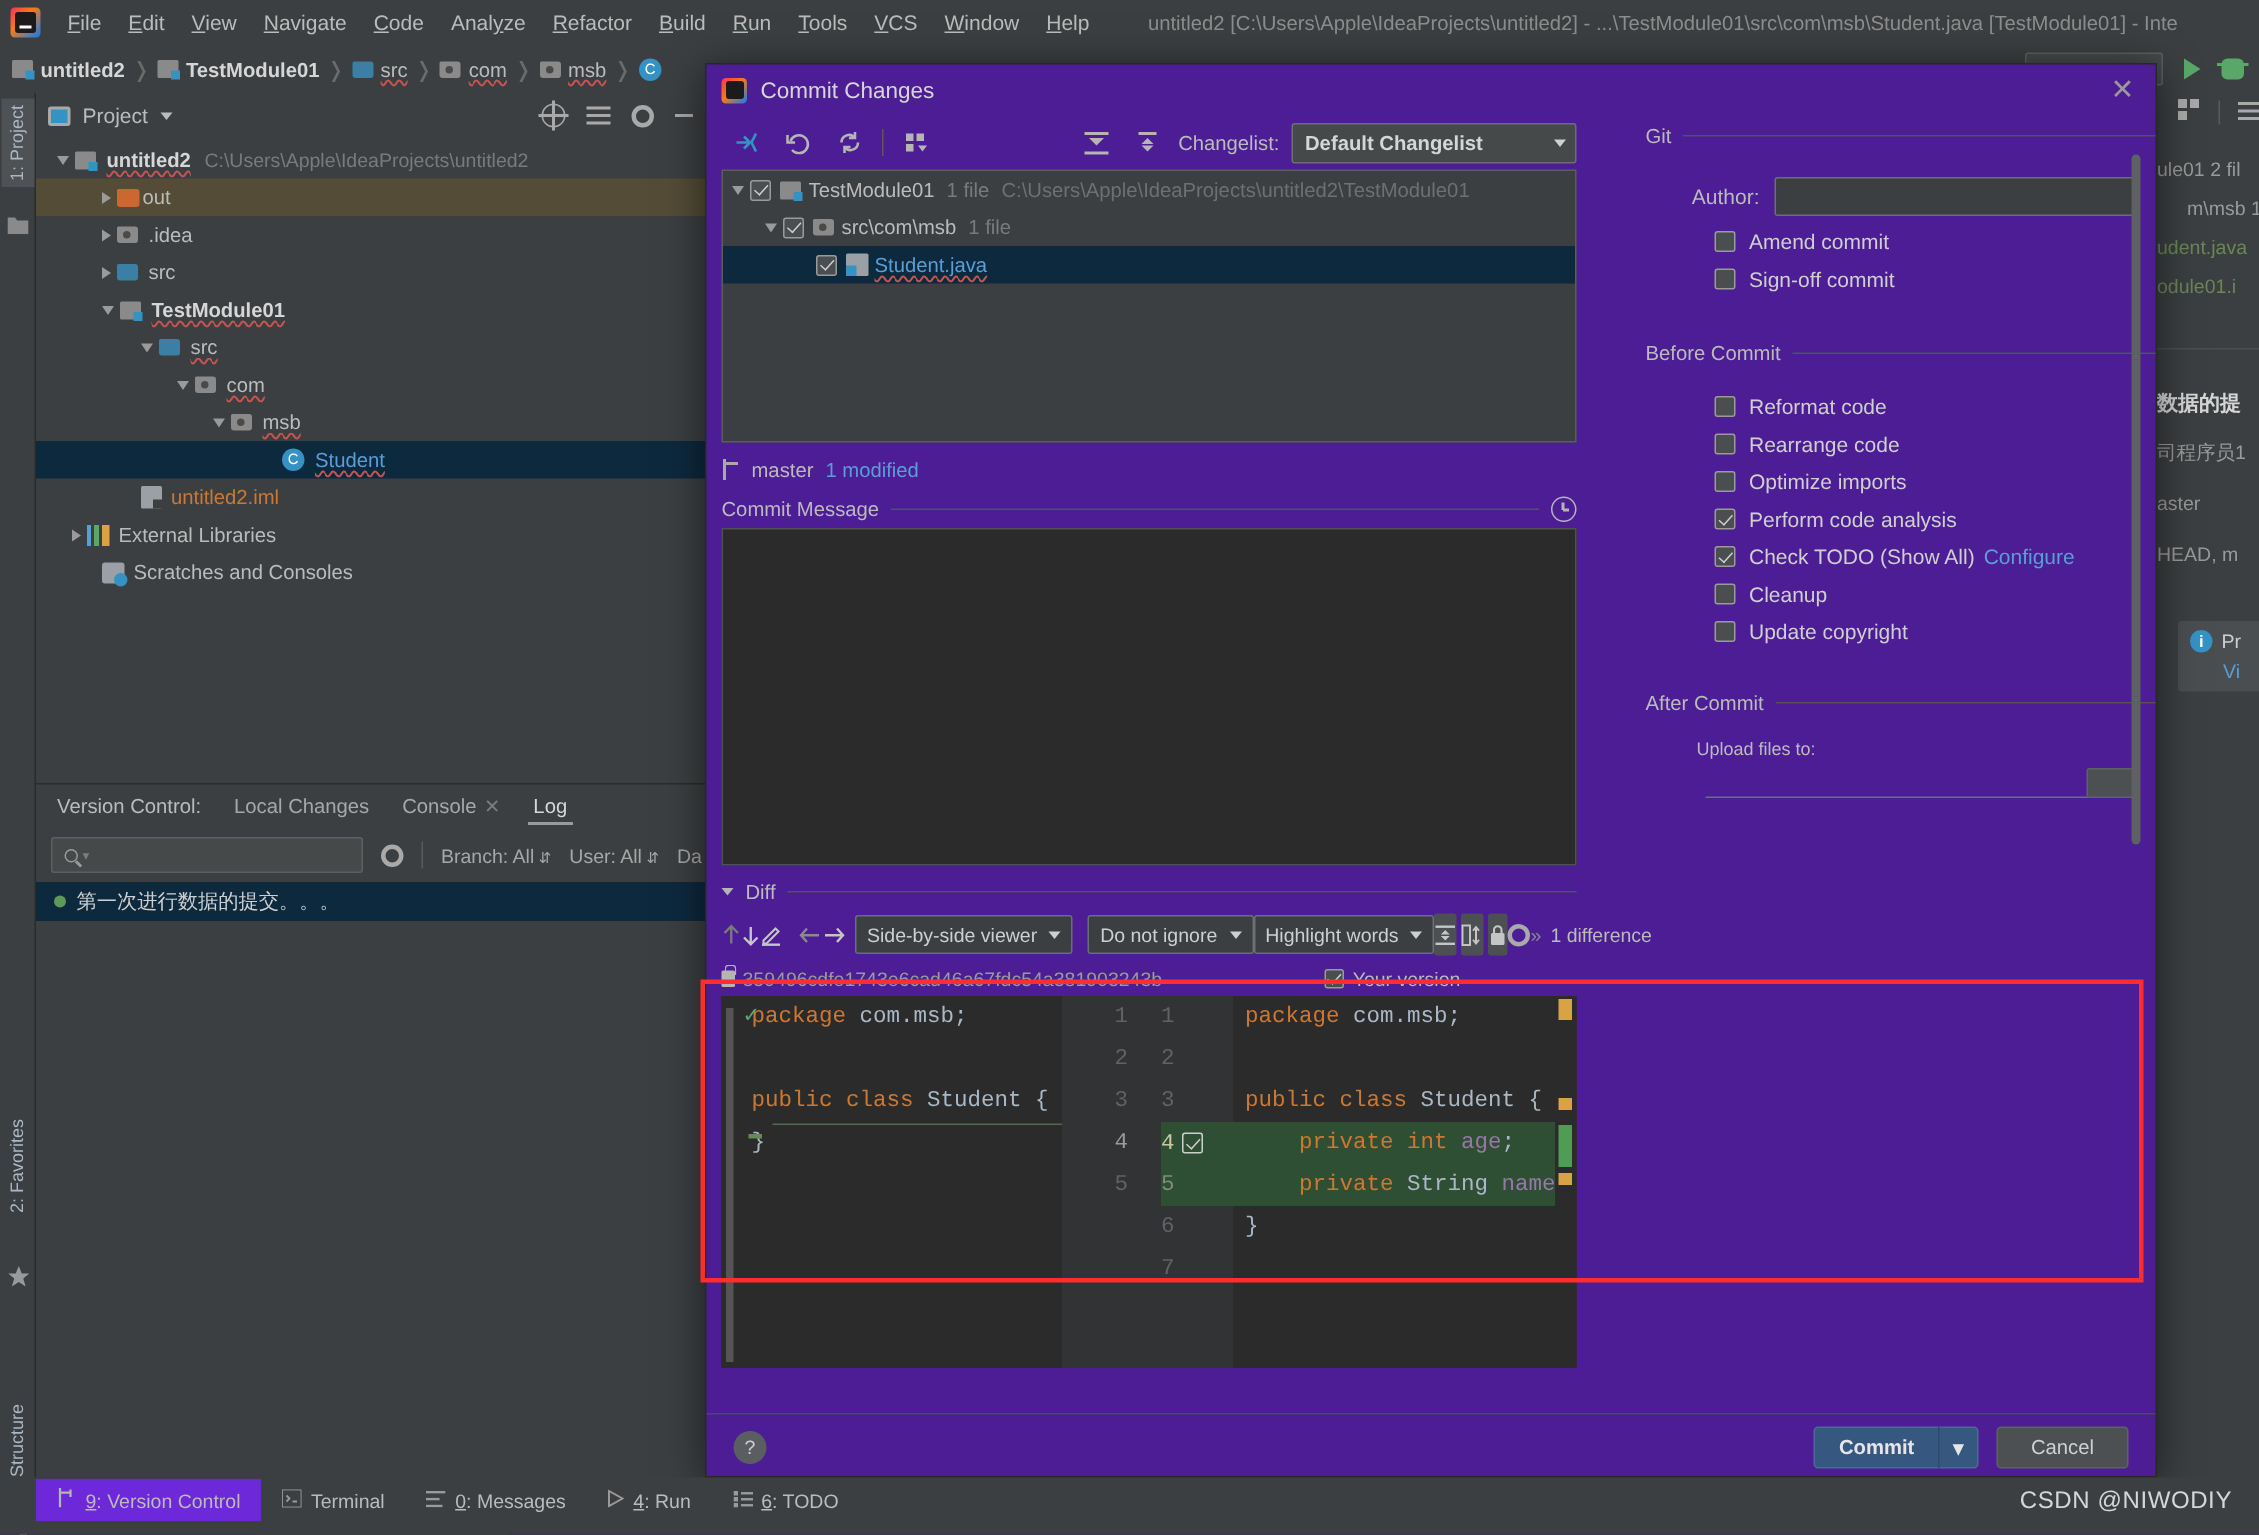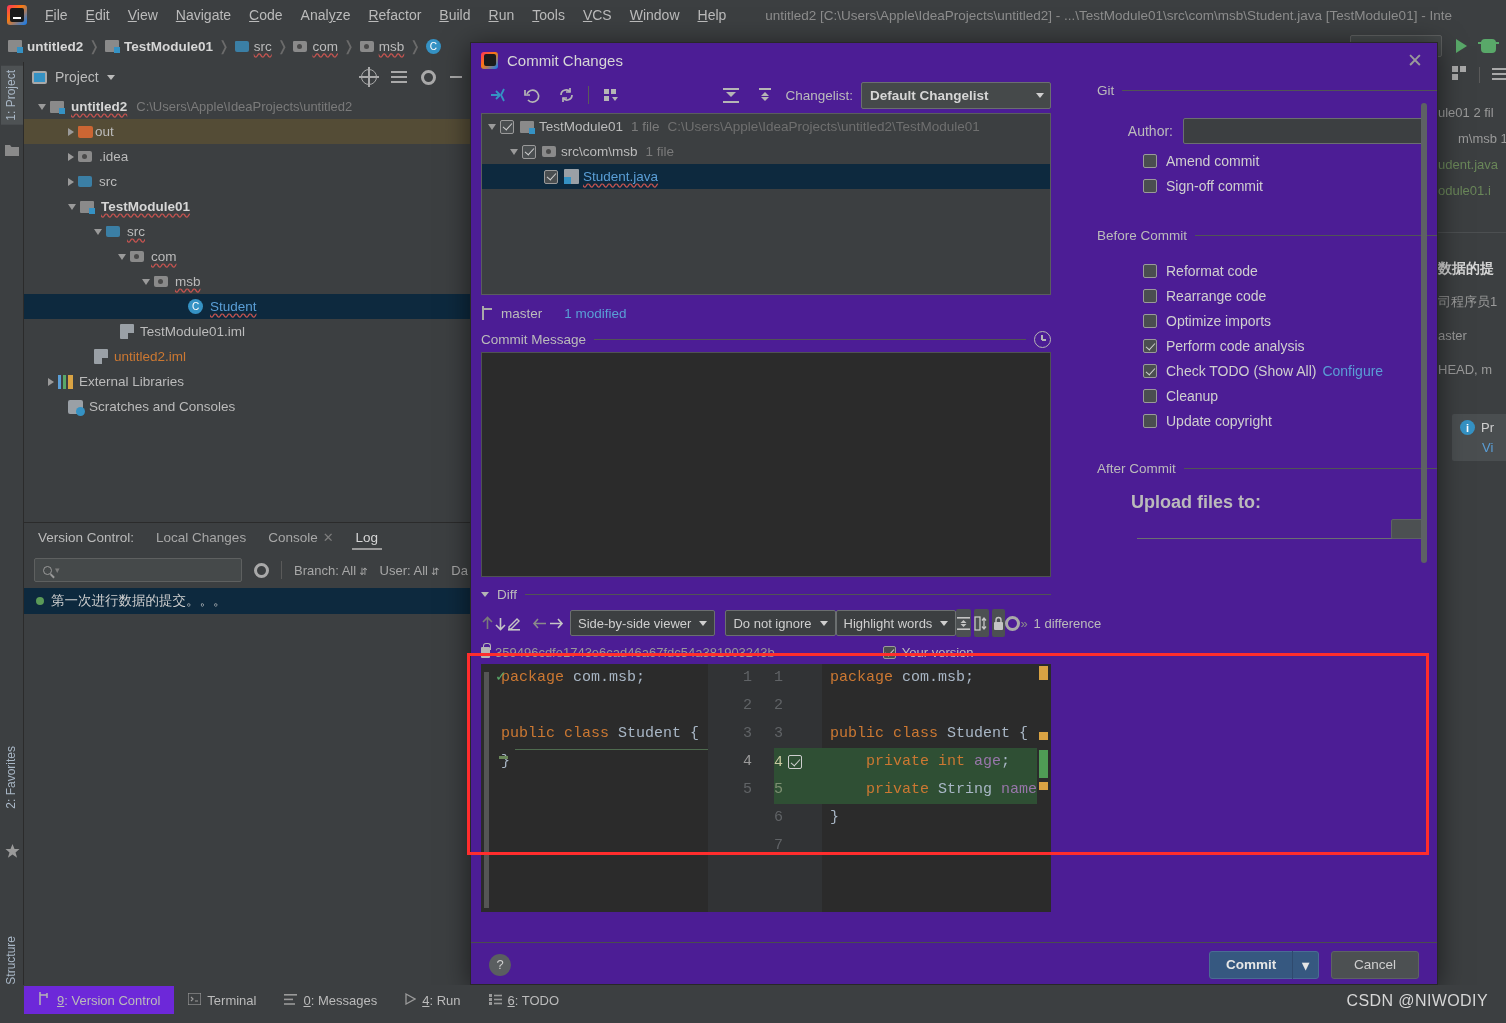--- a/index.html
+++ b/index.html
@@ -204,21 +204,21 @@
   }
   .muted { color:#7a7a7a; margin-left:8px; }
   .pathmuted { color:#6f6f6f; margin-left:8px; }
   .ico-java{width:15px;height:15px;flex:none;background:#9aa0a6;border-radius:1px;position:relative;margin-right:4px;}
   .ico-java::after{content:"";position:absolute;left:0;bottom:0;width:7px;height:7px;background:#3592c4;}
 
   .branch-row { height:30px; display:flex; align-items:center; gap:8px; font-size:13.5px; padding-top:6px;}
   .branch-ico { width:12px;height:14px; position:relative; }
   .branch-ico::before{content:"";position:absolute;left:1px;top:0;width:2px;height:14px;background:#a9a9a9;}
   .branch-ico::after{content:"";position:absolute;left:3px;top:2px;width:8px;height:2px;background:#a9a9a9;}
-  .modlink{color:#5a9ed6; margin-left:14px;}
+  .modlink{color:#5a9ed6; margin-left:0;}
 
   .sec-head { display:flex; align-items:center; gap:8px; margin-top:6px; }
   .sec-head .txt { font-size:13.5px; color:#bbb; white-space:nowrap; }
   .sec-line { flex:1; height:1px; background:#515455; }
   .clock-ico{width:17px;height:17px;border:1.7px solid #b5b5b5;border-radius:50%;position:relative;flex:none;}
   .clock-ico::before{content:"";position:absolute;left:6px;top:3px;width:1.6px;height:5px;background:#b5b5b5;}
   .clock-ico::after{content:"";position:absolute;left:6.6px;top:7px;width:4px;height:1.6px;background:#b5b5b5;}
 
   .msg-area { height:225px; background:#2b2b2b; border:1px solid #4f5253; margin-top:4px; }
 
@@ -275,21 +275,21 @@
   .author-row { display:flex; align-items:center; margin:20px 0 0 0;justify-content:space-between; }
   .author-lbl { width:86px; text-align:right; font-size:14px; color:#bbb; padding-right:10px; }
   .author-inp { flex:1; height:26px; background:#3c3f41; border:1px solid #6b6f70; border-radius:2px; margin-right:12px; }
   .ck-row { display:flex; align-items:center; margin:9px 0 0 46px; font-size:14px; color:#cfcfcf; }
   .ck {
     width:14px;height:14px;border:1px solid #9a9a9a;background:#4a4e50;border-radius:2px;margin-right:9px;flex:none;position:relative;
   }
   .ck.on::after{content:""; position:absolute; left:3.6px; top:0.5px; width:4px; height:8px;
     border:solid #cfcfcf; border-width:0 1.8px 1.8px 0; transform:rotate(42deg);}
   .cfg-link{color:#5a9ed6; margin-left:6px;}
-  .upload-lbl { margin:16px 0 0 34px; font-size:18px; color:#bbb;font-weight:bold; }
+  .upload-lbl { margin:16px 0 0 34px; font-size:12px; color:#bbb; }
   .upload-inp { margin:6px 12px 0 40px; height:20px; border-bottom:1px solid #6b6f70; display:flex; }
   .upload-btn { width:34px;height:20px;background:#4c5052;border:1px solid #5e6264;margin-left:8px;border-radius:2px;}
   .dlg-scroll { position:absolute; right:10px; top:26px; width:6px; height:460px; background:#5d6164; border-radius:3px; }
 
   .peek-text { font-size:13px; color:#9a9a9a; white-space:nowrap; }
   .peek-green { color:#6a8759; }
   .peek-white { color:#d6d6d6; font-weight:bold; }
   .info-box { background:#4a4e50; border-radius:2px; padding:6px 8px; }
   .info-ico { width:15px;height:15px;border-radius:50%;background:#3592c4;color:#fff;font-size:11px;display:flex;align-items:center;justify-content:center;font-weight:bold;}
 </style>
@@ -448,24 +448,20 @@
         <span class="tw down"></span>
         <span class="ico-fold-gray"></span>
         <span class="tname squig">msb</span>
       </div>
 
       <div class="trow sel" style="padding-left:164px;">
         <span class="ico-class">C</span>
         <span class="tname link squig">Student</span>
       </div>
 
-      <div class="trow" style="padding-left:96px;">
-        <span class="ico-iml"></span>
-        <span class="tname" style="margin-left:6px;">TestModule01.iml</span>
-      </div>
 
       <div class="trow" style="padding-left:70px;">
         <span class="ico-iml"></span>
         <span class="tname red" style="margin-left:6px;">untitled2.iml</span>
       </div>
 
       <div class="trow" style="padding-left:24px;">
         <span class="tw right"></span>
         <span class="ico-libs"></span>
         <span class="tname" style="margin-left:6px;">External Libraries</span>

